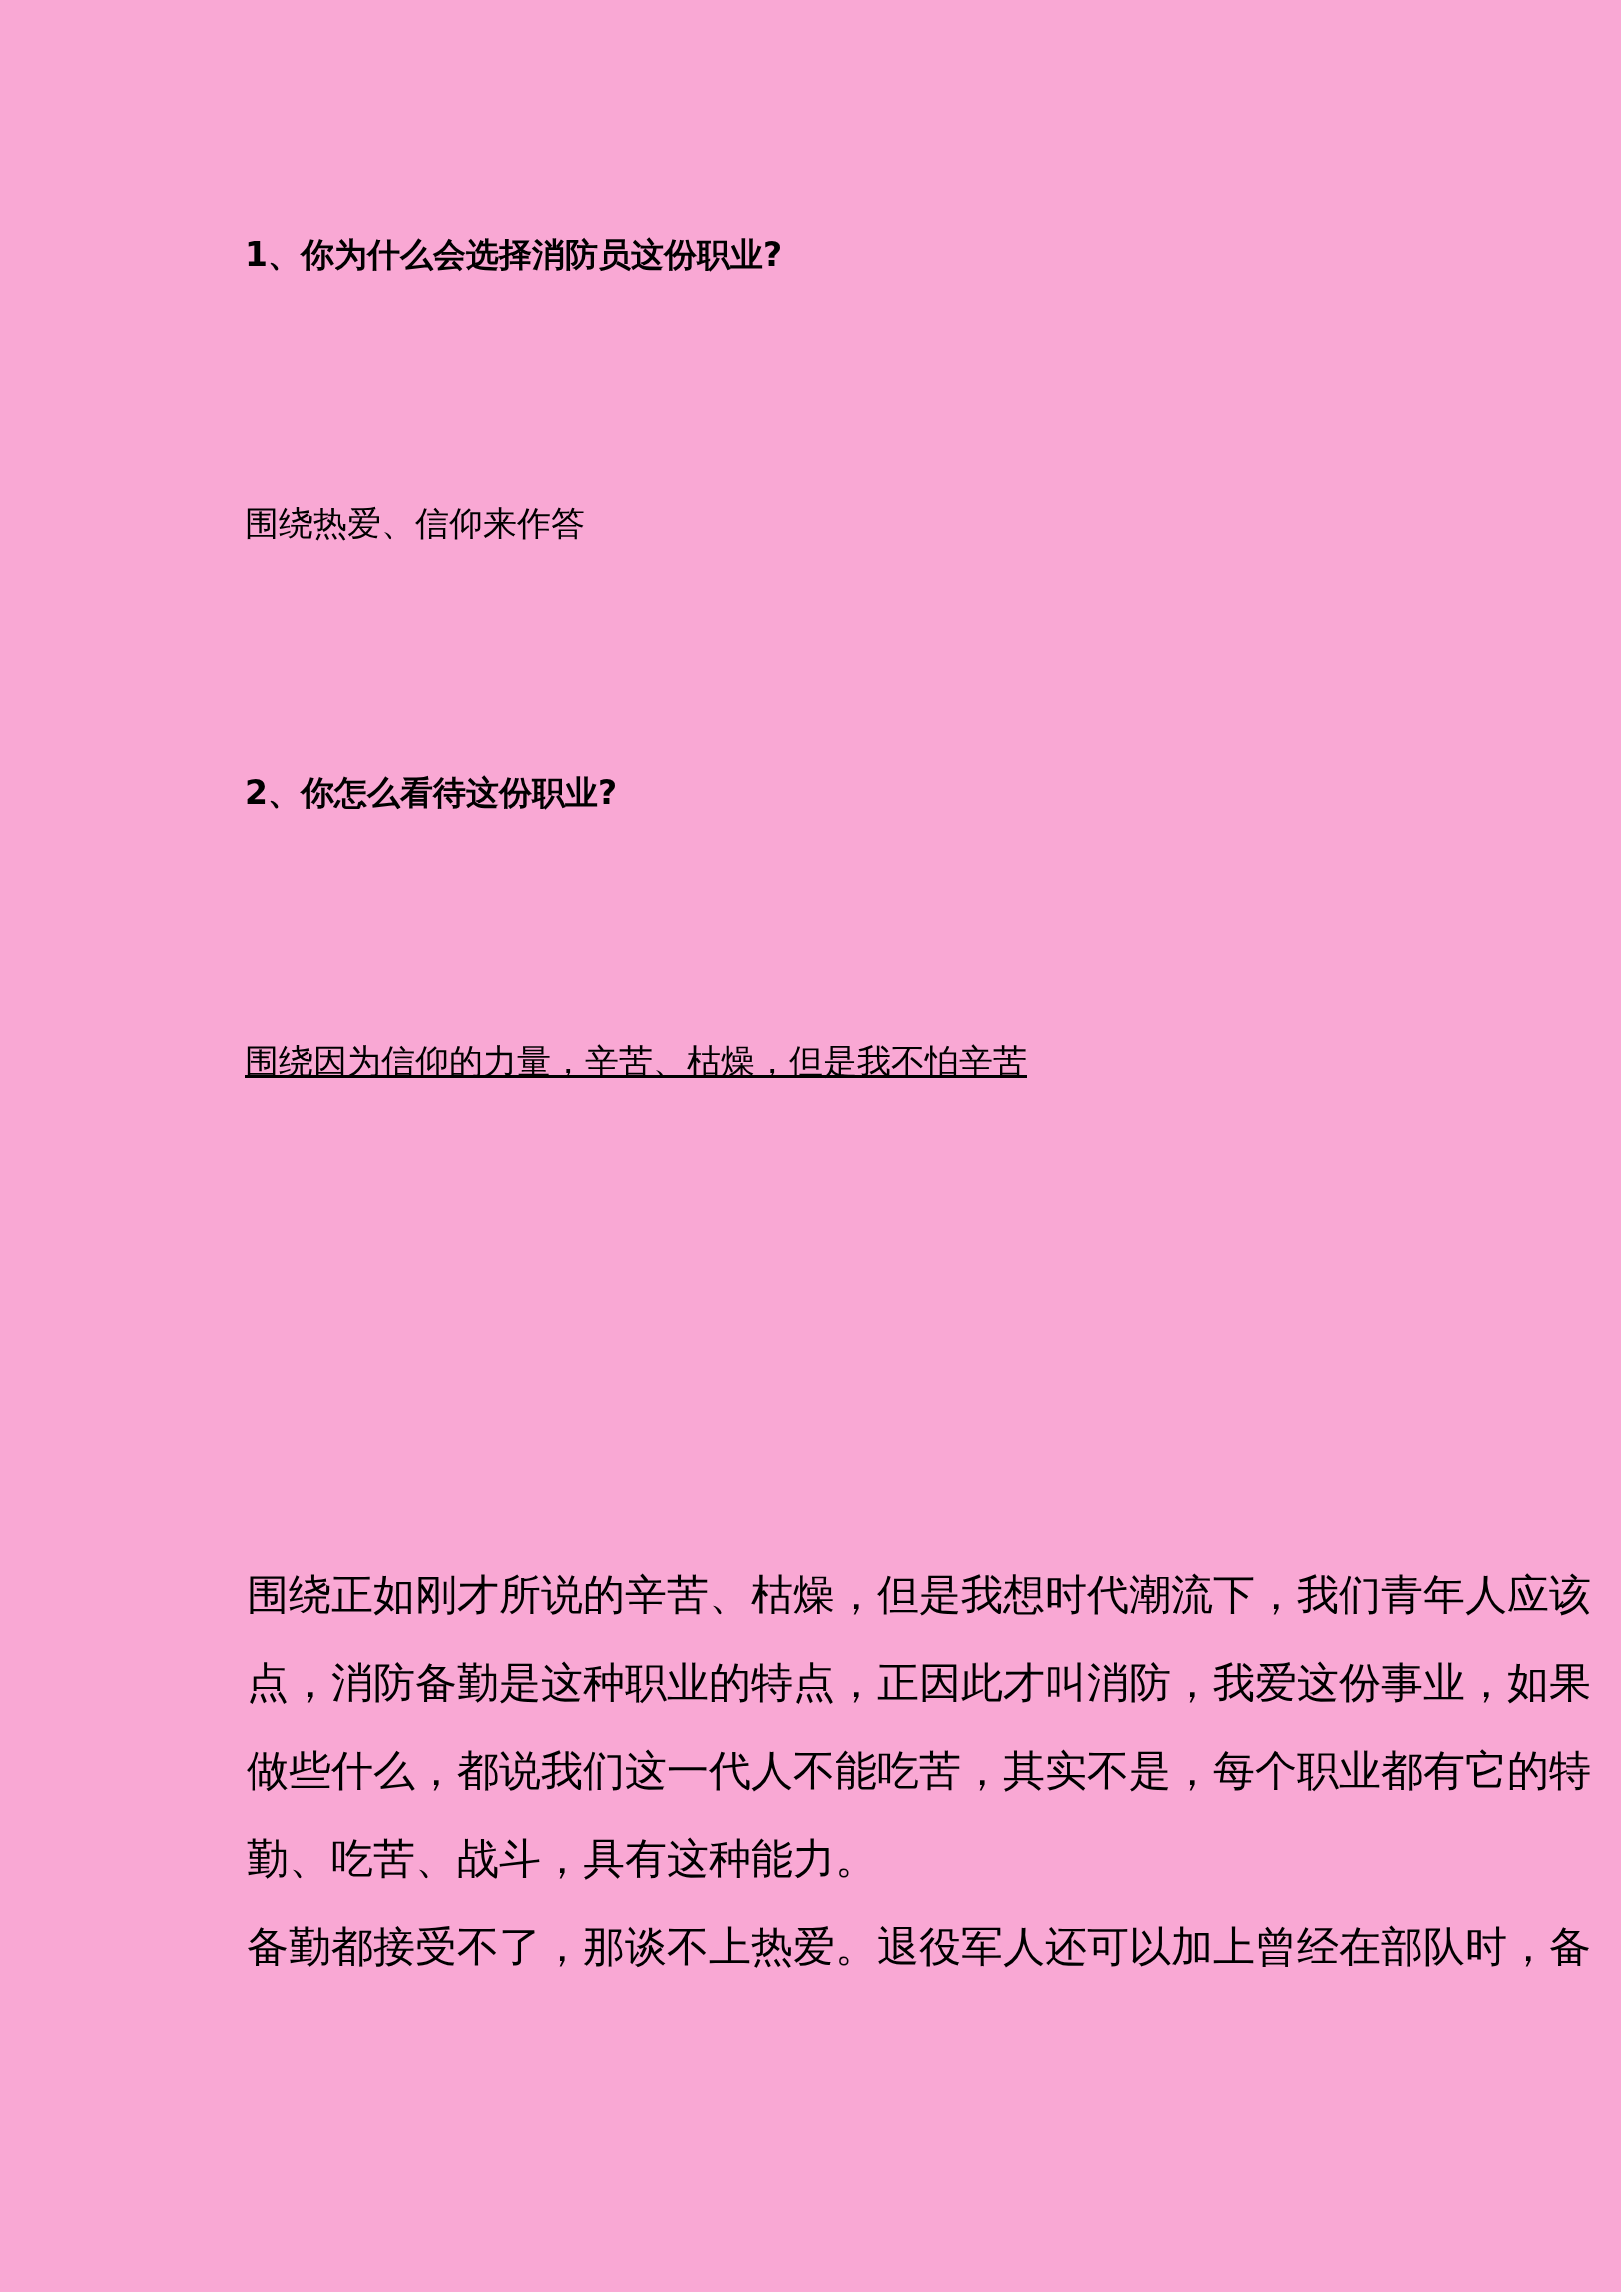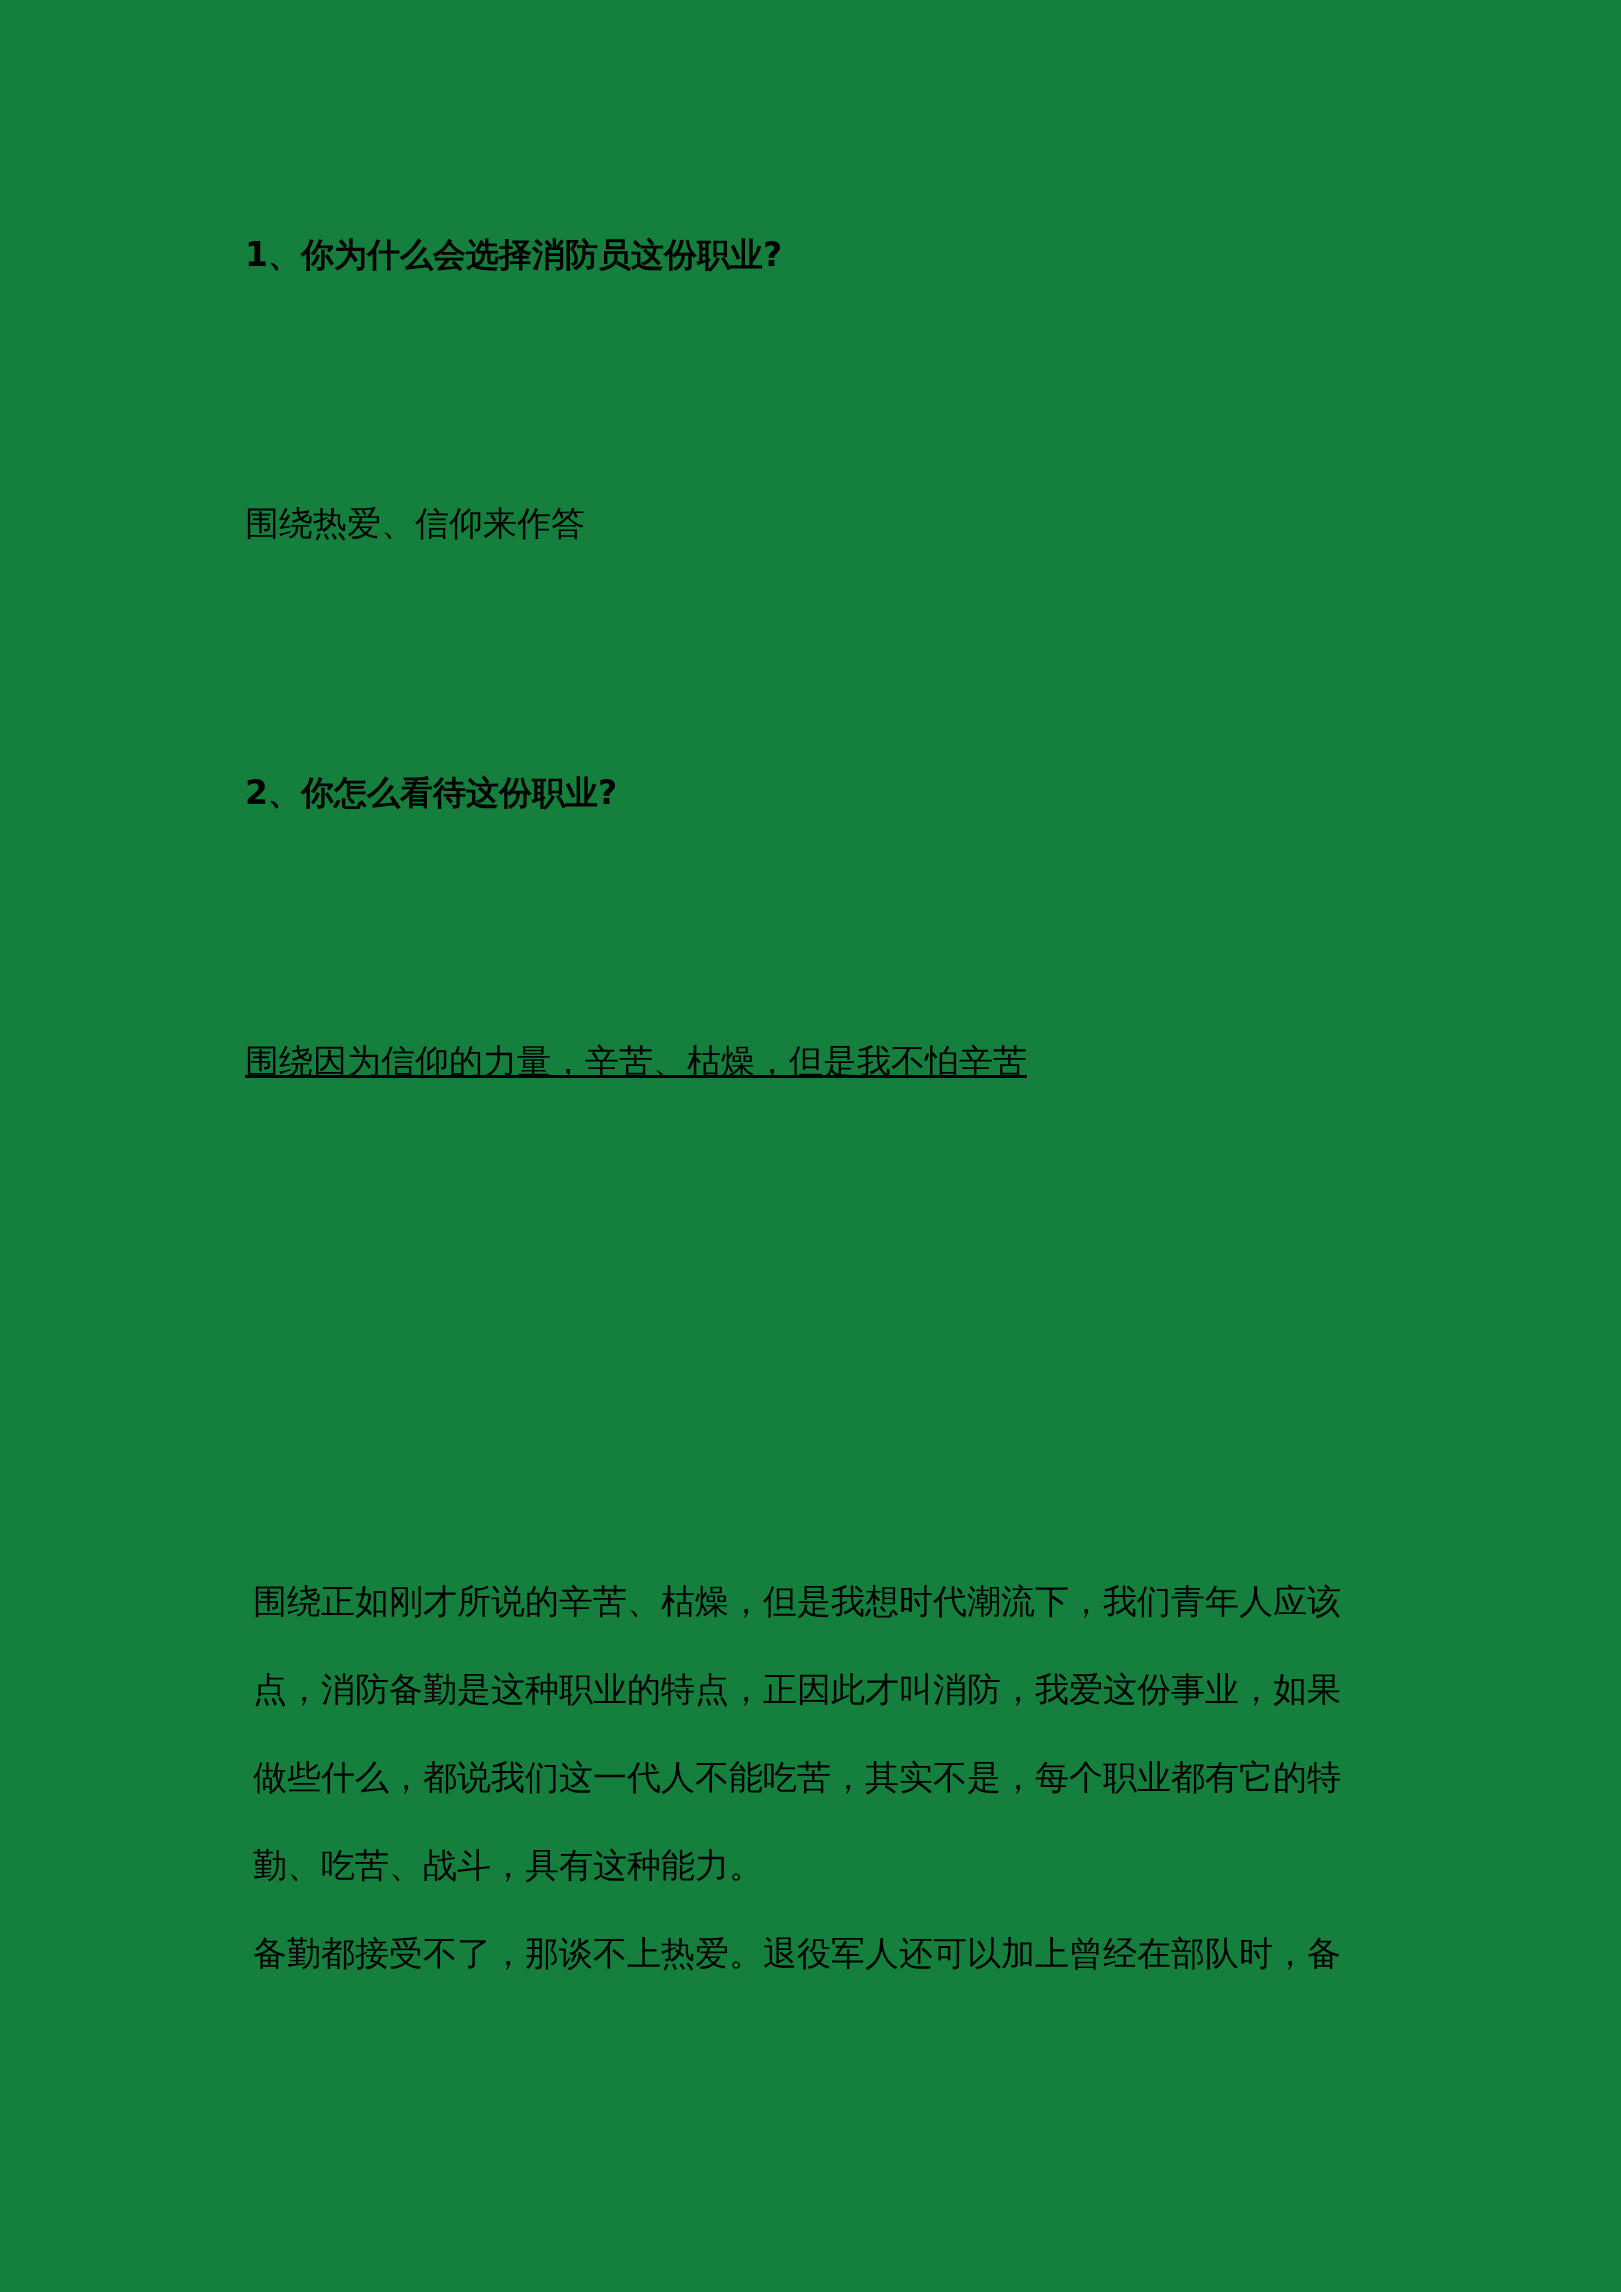--- a/index.html
+++ b/index.html
@@ -14,21 +14,21 @@
       overflow: hidden;
       font-family: "DejaVu Sans", "Liberation Sans", sans-serif;
       color: #000000;
     }
     .page {
       position: absolute;
       left: 0;
       top: 0;
       width: 1621px;
       height: 2293px;
-      background: #15803d;
+      background: #f9a8d4;
     }
     .question {
       position: absolute;
       left: 245px;
       font-size: 33px;
       font-weight: bold;
       line-height: 43px;
       white-space: nowrap;
       margin: 0;
     }
@@ -39,23 +39,23 @@
       font-weight: normal;
       line-height: 43px;
       white-space: nowrap;
       margin: 0;
       text-align: center;
     }
     .answer-block {
       position: absolute;
       left: 245px;
       width: 1147px;
-      font-size: 34px;
+      font-size: 42px;
       line-height: 88px;
-      margin: 8px;
+      margin: 2px;
     }
     .answer-block .line {
       display: block;
       white-space: nowrap;
     }
   </style>
 </head>
 <body>
 
 <div class="page">

